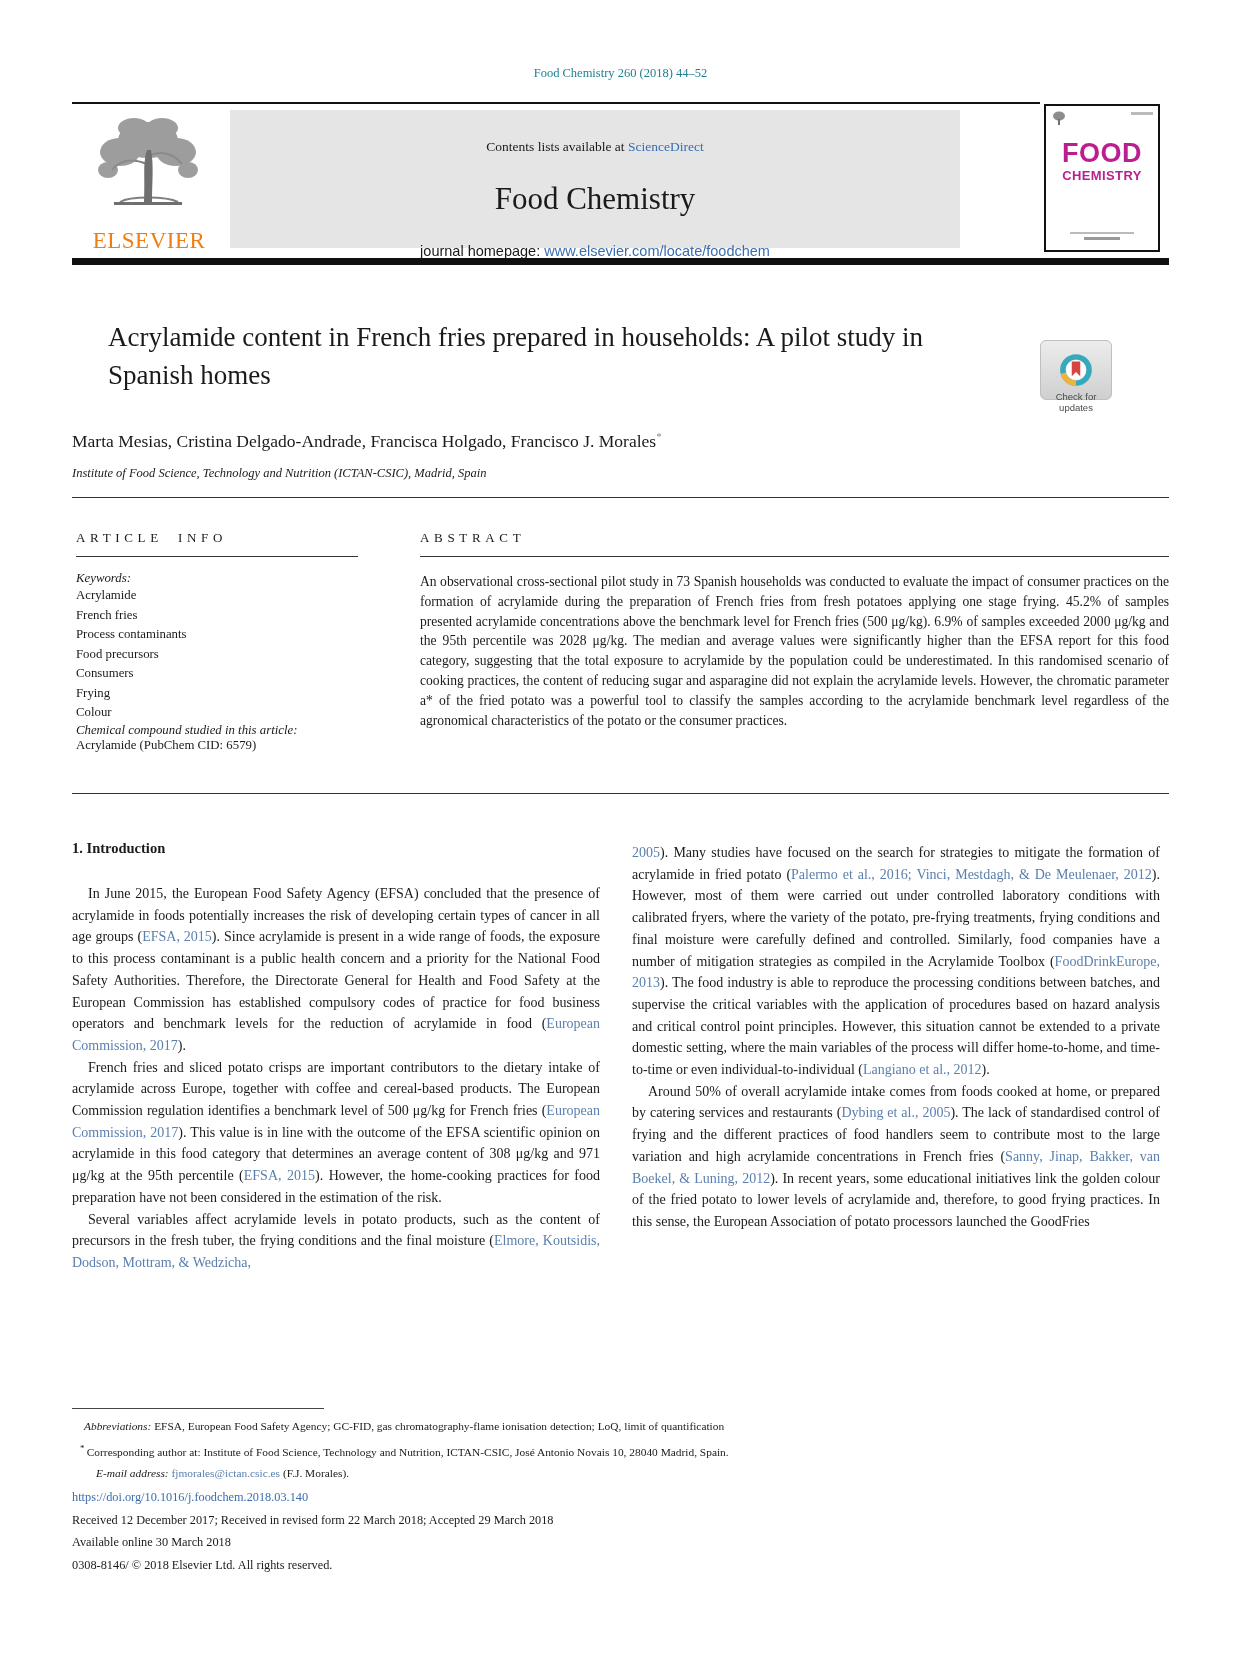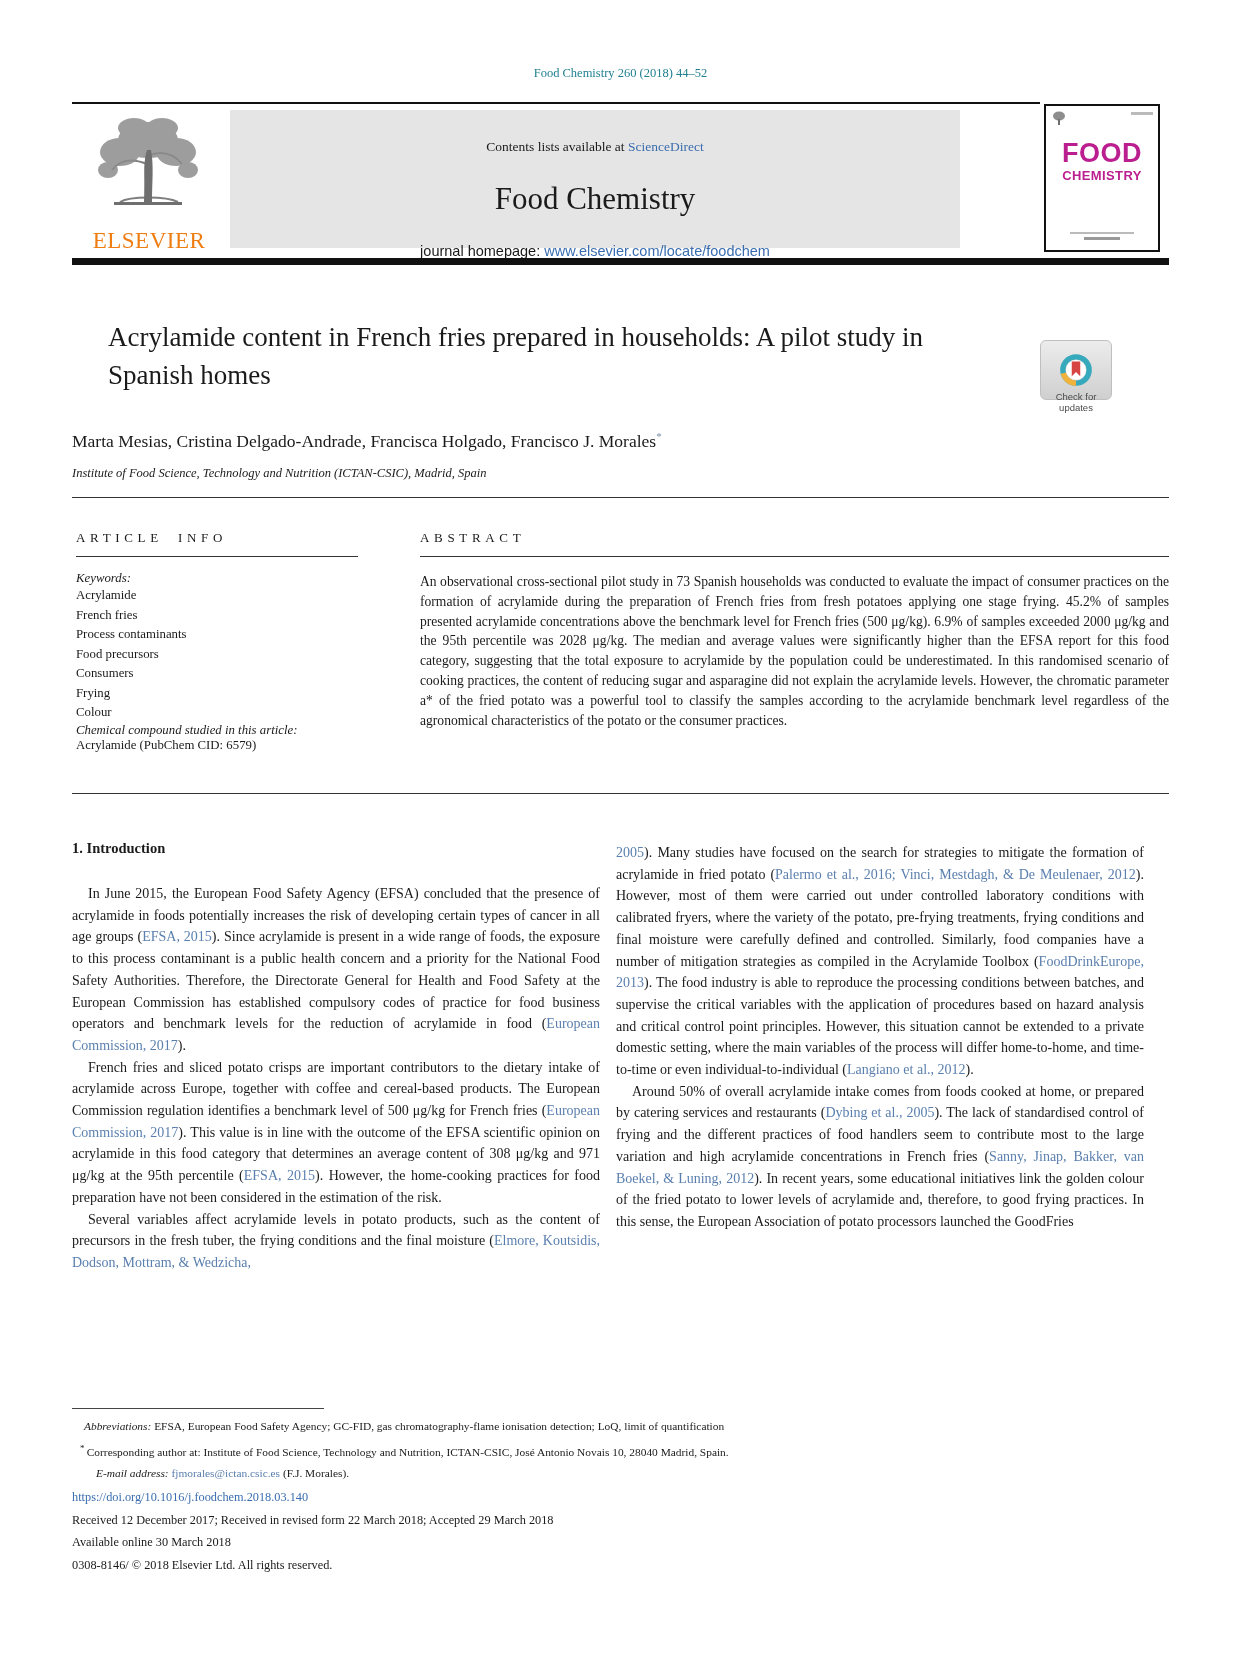--- a/index.html
+++ b/index.html
@@ -54,21 +54,21 @@
   .col-abs{position:absolute;left:348px;top:0;width:749px;}
   .sec-head{margin-top:32px;font-size:13px;letter-spacing:.36em;word-spacing:.55em;}
   .head-rule{border-top:1.2px solid #333;margin-top:10px;}
   .kw-label{font-style:italic;font-size:12.8px;margin-top:14px;}
   .kw-list{font-size:12.8px;line-height:19.5px;}
   .compound-label{font-style:italic;font-size:12.8px;}
   .compound-value{font-size:12.8px;}
   .abs-text{margin:15px 0 0 0;font-size:13.6px;line-height:19.8px;text-align:justify;}
 
   
-  .body-cols{position:absolute;left:72px;top:836px;width:1097px;display:flex;gap:16px;}
+  .body-cols{position:absolute;left:72px;top:836px;width:1097px;display:flex;gap:32px;}
   .col{width:528px;}
   .intro-head{font-size:14.5px;font-weight:bold;margin:4px 0 26px 0;}
   .body-cols p{margin:0;font-size:14px;line-height:21.7px;text-align:justify;}
   .indent{text-indent:16px;}
 
   
   .footnotes{position:absolute;left:72px;top:1408px;width:1097px;}
   .fn-rule{width:252px;border-top:1px solid #444;margin-bottom:7px;}
   .footnotes p{margin:0;font-size:11.4px;line-height:21.5px;}
   .fn-1{text-indent:12px;}

